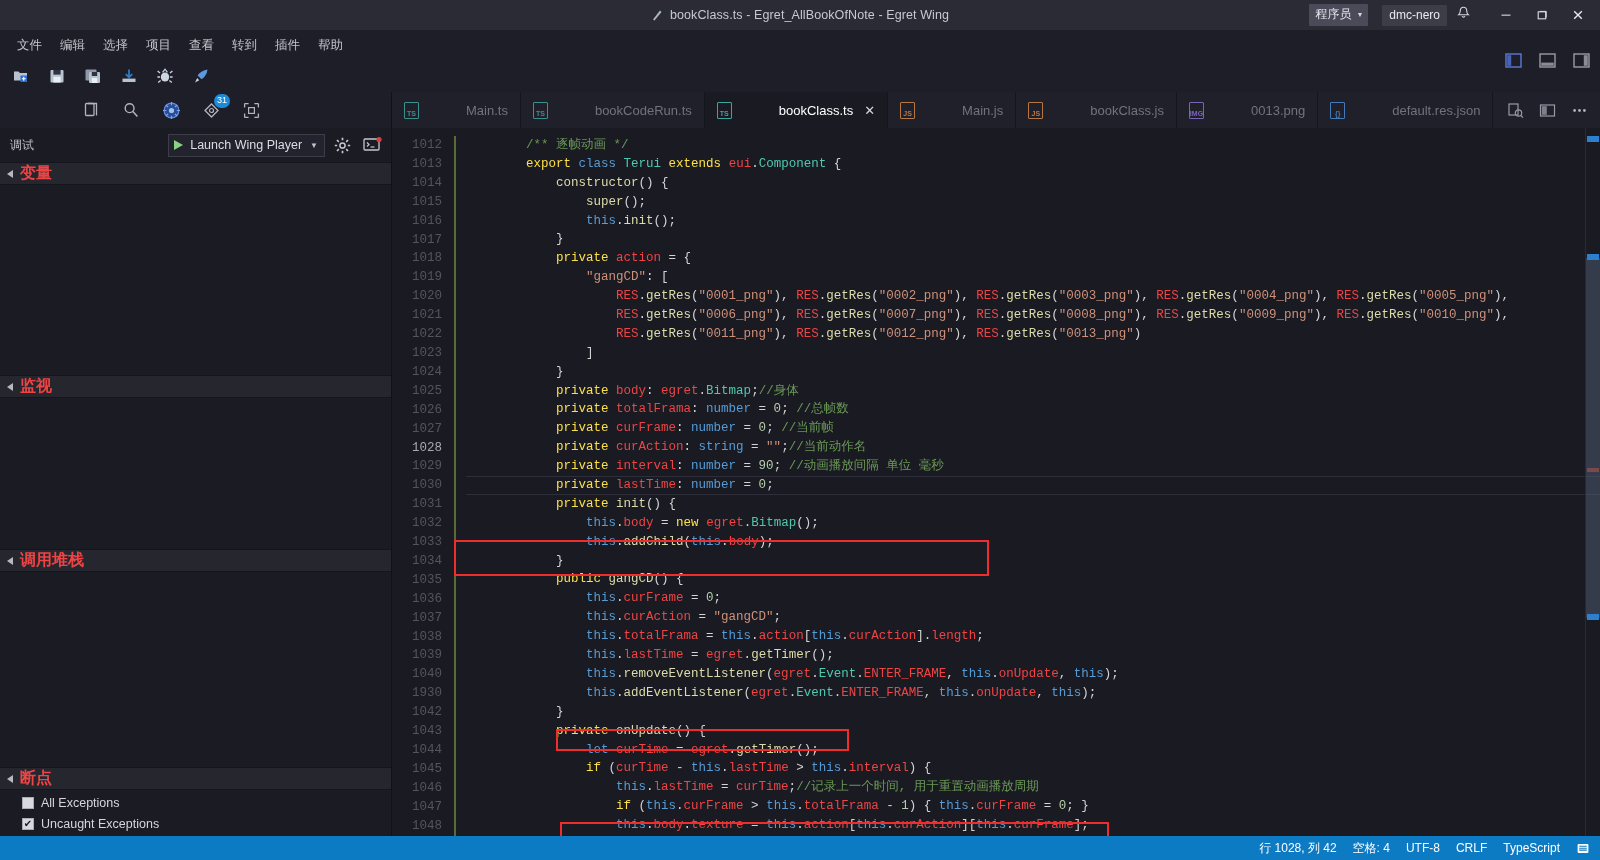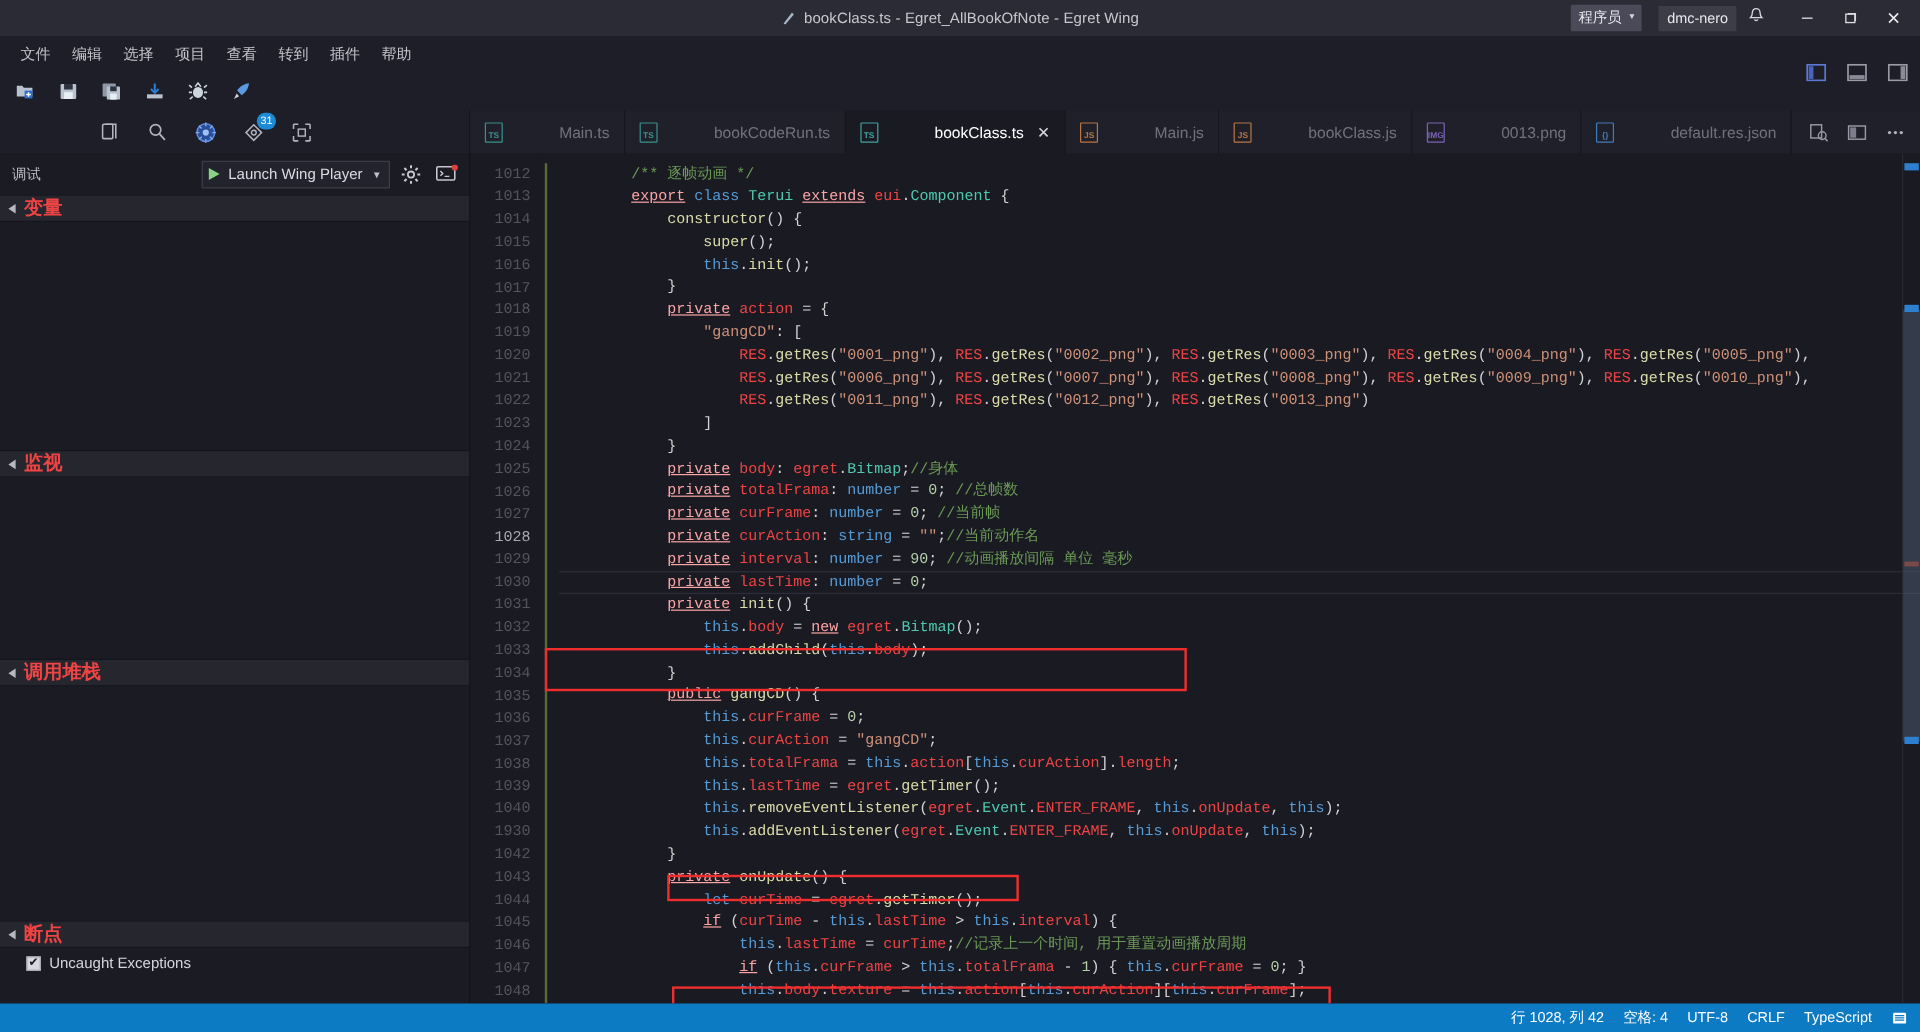--- a/index.html
+++ b/index.html
@@ -161,21 +161,21 @@
     background: #5a6a35;
   }
   .codeview {
     flex: 1 1 auto; position: relative; min-width: 0;
     font-family: "Liberation Mono", monospace; font-size: 12.5px; line-height: 18.9px;
     padding: 8px 0 0 6px; white-space: pre; overflow: hidden;
   }
   .cline { height: 18.9px; position: relative; }
 
   
-  .k  { color: #fca5a5; text-decoration: underline; }           
+  .k  { color: #fde047; }           
   .kb { color: #569cd6; }           
   .ty { color: #4ec9b0; }           
   .fn { color: #dcdcaa; }           
   .vr { color: #ef4444; }           
   .st { color: #ce9178; }           
   .nu { color: #b5cea8; }           
   .cm { color: #6a9955; }           
   .pn { color: #d4d4d4; }           
   .th { color: #569cd6; }           
 
@@ -385,20 +385,24 @@
         <span class="pane-tri"></span>
         <span class="pane-title">调用堆栈</span>
       </div>
       <div class="pane-body pane-stack"></div>
 
       <div class="pane-head">
         <span class="pane-tri"></span>
         <span class="pane-title">断点</span>
       </div>
       <div class="pane-body pane-bp">
+        <div class="bp-row">
+          <span class="cbx unchecked"></span>
+          <span class="bp-label">All Exceptions</span>
+        </div>
         <div class="bp-row">
           <span class="cbx">✔</span>
           <span class="bp-label">Uncaught Exceptions</span>
         </div>
       </div>
     </div>
 
     <div class="editor-col">
 
       <div class="tabstrip" id="tabstrip">

